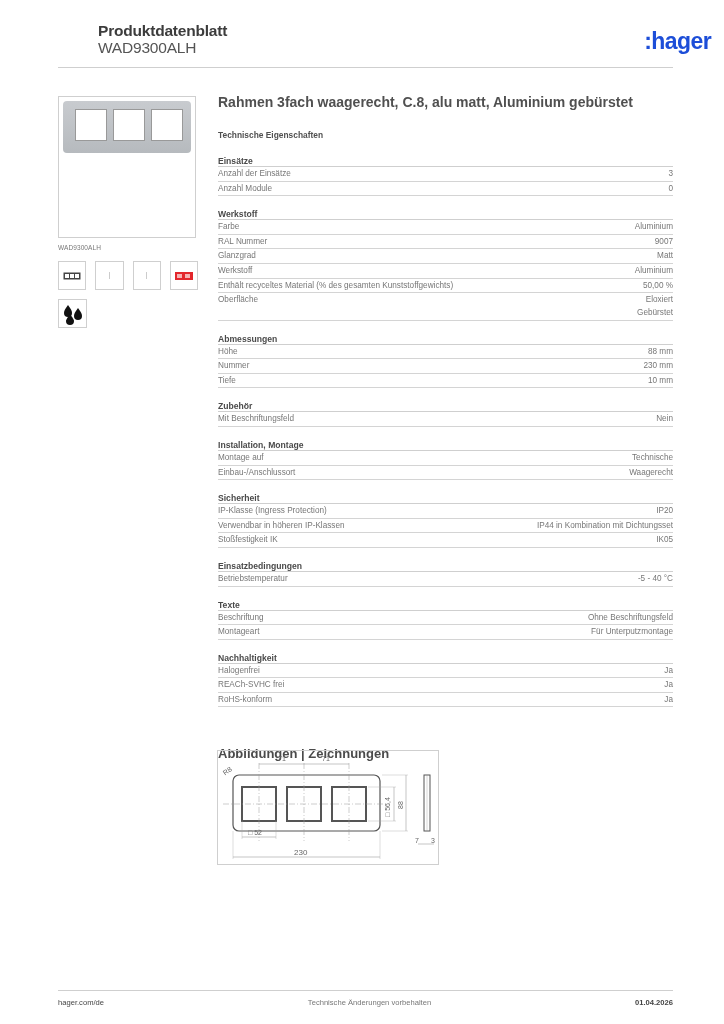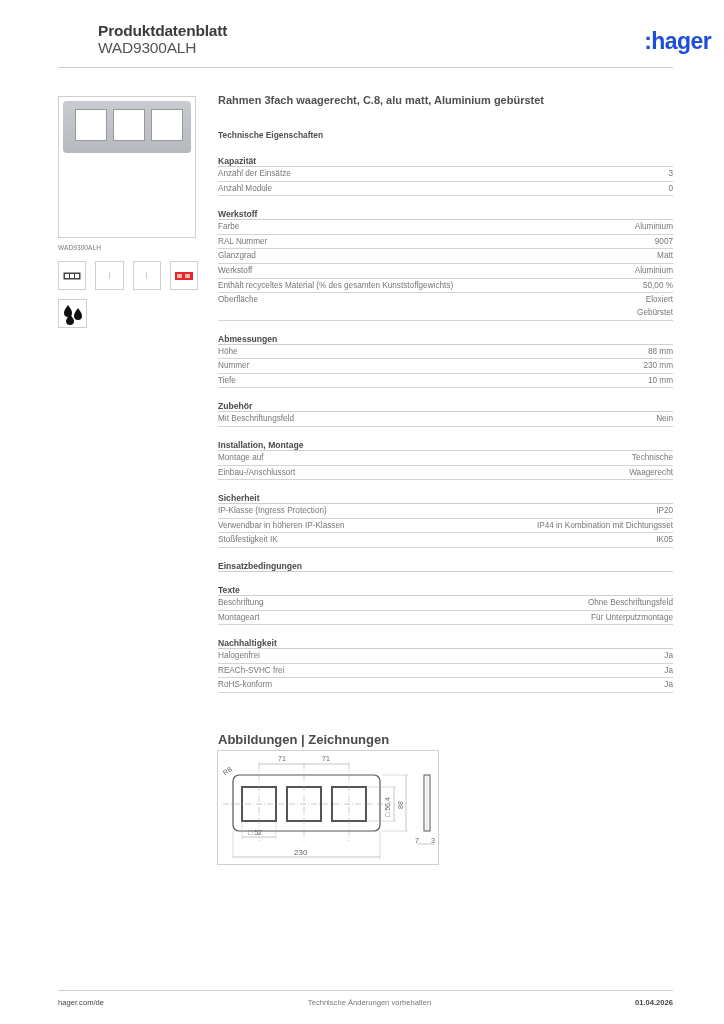--- a/index.html
+++ b/index.html
@@ -16,21 +16,21 @@
   .photo { width: 138px; height: 142px; border: 1px solid #cfcfcf; position: relative; background: #fff; }
   .frame { position: absolute; left: 4px; top: 4px; width: 128px; height: 52px; border-radius: 4px;
            background: linear-gradient(180deg, #c8cbcf 0%, #b6babe 100%); }
   .frame .win { position: absolute; top: 8px; width: 32px; height: 32px; background: #fff; border: 1px solid #999; }
   .code-caption { font-size: 6.5px; color: #777; margin-top: 6px; letter-spacing: 0.1px; }
   .icon-row { display: flex; gap: 9px; margin-top: 10px; }
   .ibox { width: 29px; height: 29px; border: 1px solid #cfcfcf; display: flex; align-items: center; justify-content: center; background: #fff; }
   .ibox .bar { width: 1px; height: 7px; background: #ccc; }
 
   .right { position: absolute; left: 218px; top: 94px; width: 455px; }
-  .prod-desc { font-size: 11px; font-weight: bold; color: #505050; height: 13px; }
+  .prod-desc { font-size: 14px; font-weight: bold; color: #505050; height: 13px; }
   .tech-title { font-size: 8.4px; font-weight: bold; color: #505050; margin-top: 23px; height: 13px; }
   .section { margin-top: 12px; }
   .sec-head { font-size: 8.6px; font-weight: bold; color: #4a4a4a; height: 12px; line-height: 12px; border-bottom: 1.5px solid #cfcfcf; }
   .row { display: flex; justify-content: space-between; font-size: 8.2px; color: #777; border-bottom: 1.5px solid #d4d4d4; min-height: 14.6px; line-height: 13.2px; }
   .row .val { text-align: right; }
 
   .drawing-title { font-size: 13px; font-weight: bold; color: #4a4a4a; margin-top: 39px; height: 12px; }
   .drawing { position: absolute; left: 217px; top: 750px; width: 222px; height: 115px; border: 1px solid #cfcfcf; }
 
   .foot-rule { position: absolute; left: 58px; top: 990px; width: 615px; height: 1px; background: #cfcfcf; }
@@ -90,21 +90,21 @@
       </svg>
     </div>
   </div>
 </div>
 
 <div class="right">
   <div class="prod-desc">Rahmen 3fach waagerecht, C.8, alu matt, Aluminium gebürstet</div>
   <div class="tech-title">Technische Eigenschaften</div>
   <div id="sections">
       <div class="section">
-        <div class="sec-head">Kapazität</div>
+        <div class="sec-head">Einsätze</div>
         <div class="row">
           <span>Anzahl der Einsätze</span>
           <span class="val">3</span>
         </div>
         <div class="row">
           <span>Anzahl Module</span>
           <span class="val">0</span>
         </div>
       </div>
       <div class="section">
@@ -180,20 +180,24 @@
           <span>Verwendbar in höheren IP-Klassen</span>
           <span class="val">IP44 in Kombination mit Dichtungsset</span>
         </div>
         <div class="row">
           <span>Stoßfestigkeit IK</span>
           <span class="val">IK05</span>
         </div>
       </div>
       <div class="section">
         <div class="sec-head">Einsatzbedingungen</div>
+        <div class="row">
+          <span>Betriebstemperatur</span>
+          <span class="val">-5 - 40 °C</span>
+        </div>
       </div>
       <div class="section">
         <div class="sec-head">Texte</div>
         <div class="row">
           <span>Beschriftung</span>
           <span class="val">Ohne Beschriftungsfeld</span>
         </div>
         <div class="row">
           <span>Montageart</span>
           <span class="val">Für Unterputzmontage</span>

